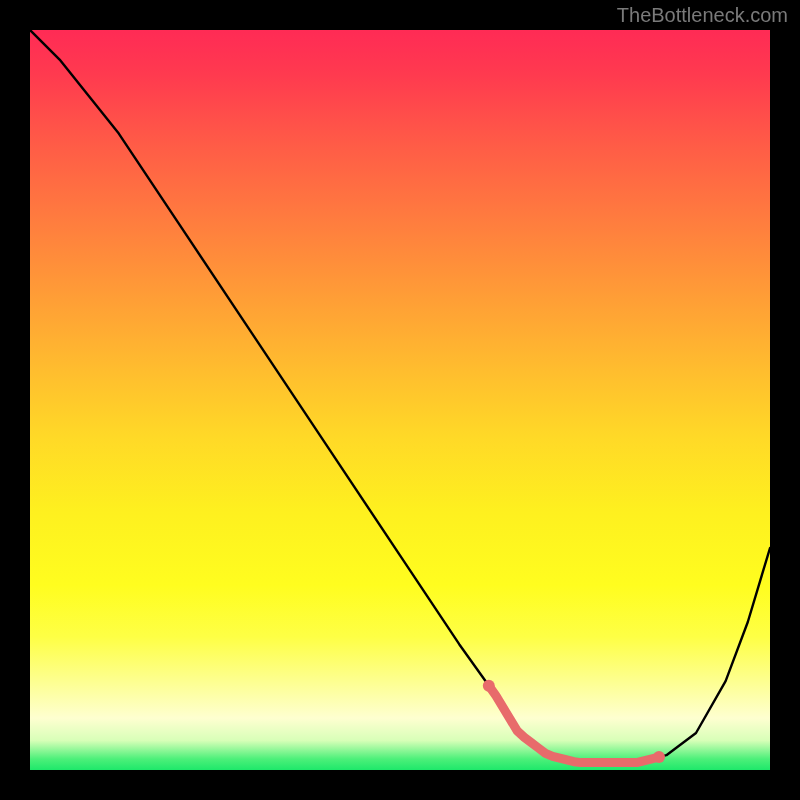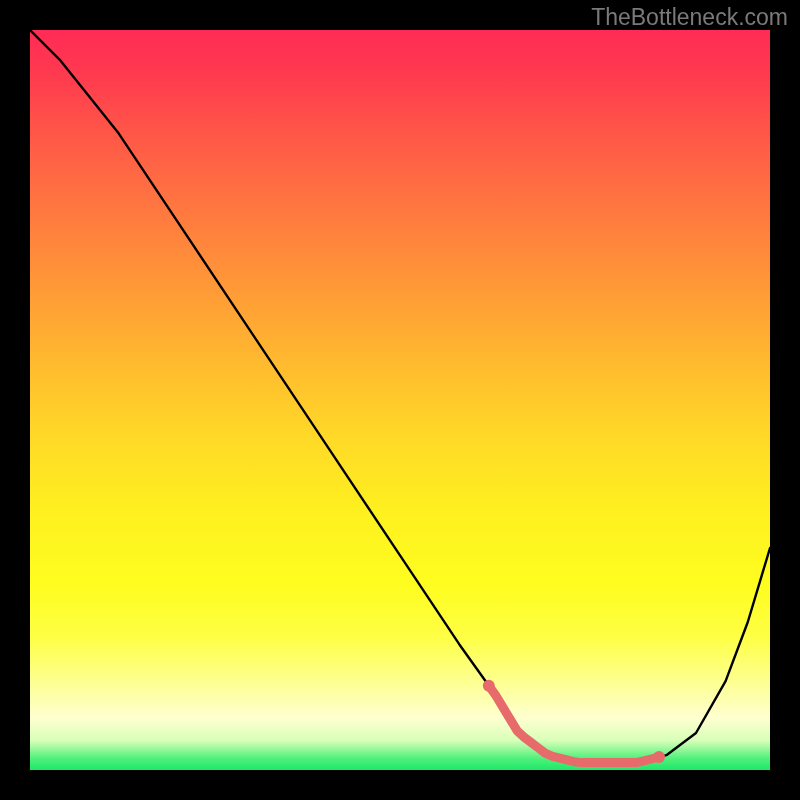--- a/index.html
+++ b/index.html
@@ -9,21 +9,21 @@
     background: #000;
     position: relative;
     font-family: Arial, sans-serif;
     overflow: hidden;
   }
   .watermark {
     position: absolute;
     top: 4px;
     right: 12px;
     color: #7a7a7a;
-    font-size: 23px;
+    font-size: 20px;
     font-weight: 500;
     z-index: 10;
   }
   .plot-area {
     position: absolute;
     left: 30px;
     top: 30px;
     width: 740px;
     height: 740px;
     overflow: hidden;

